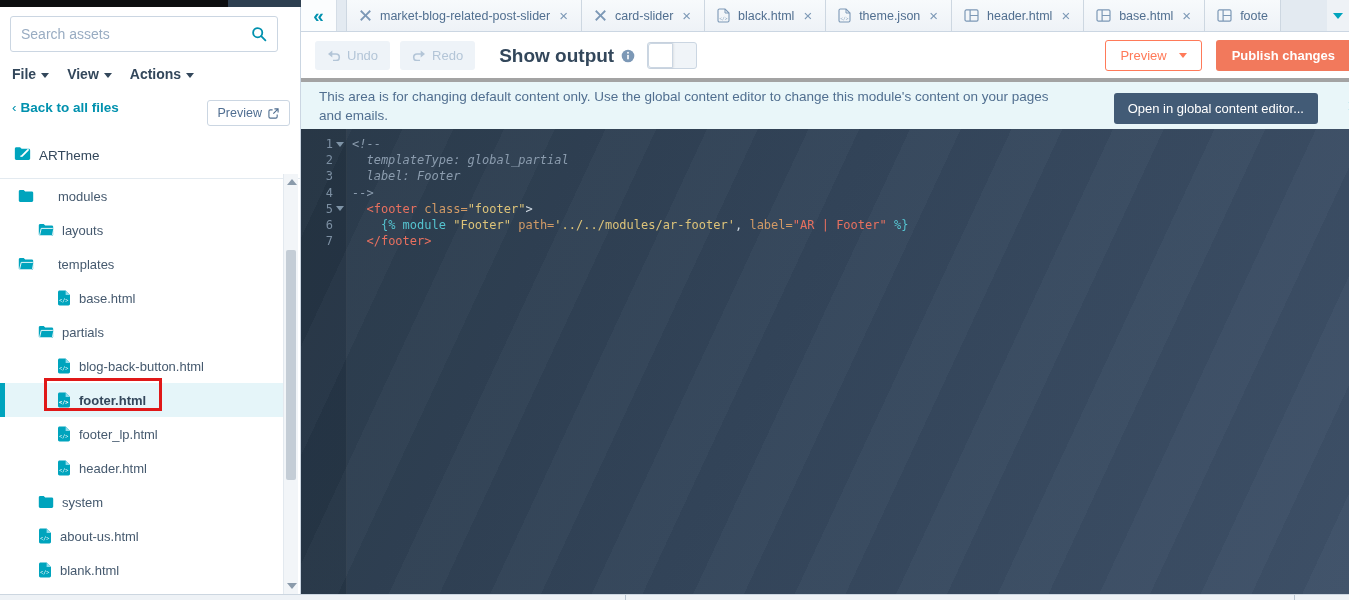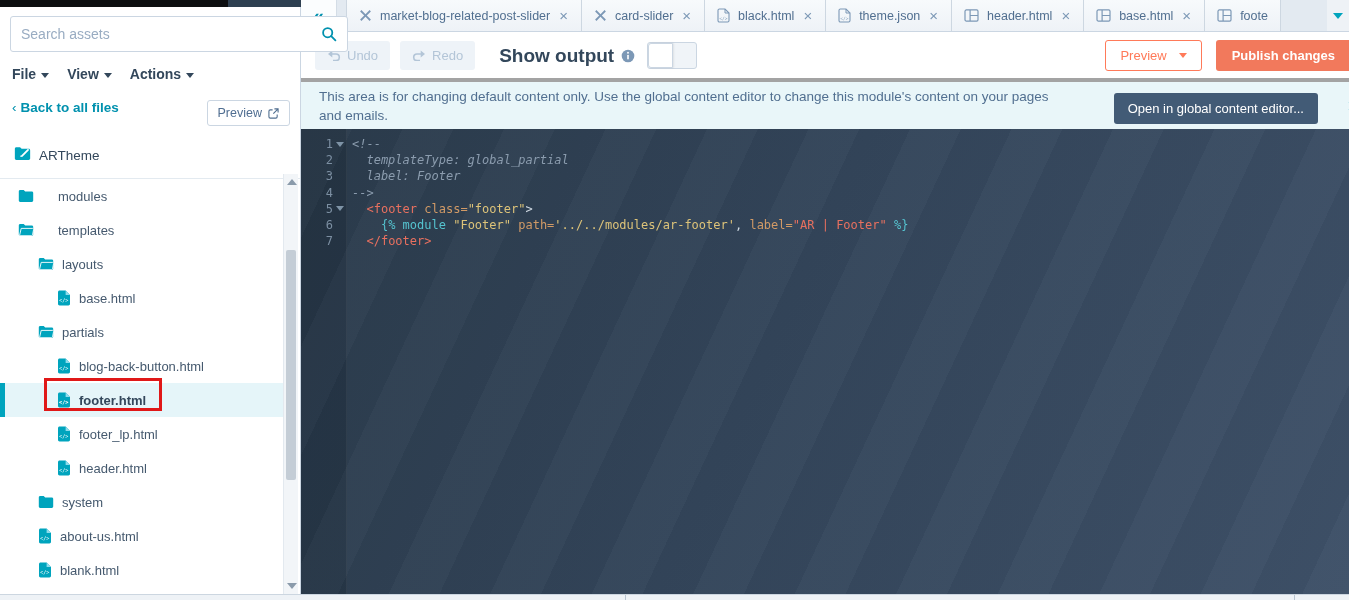--- a/index.html
+++ b/index.html
@@ -6,21 +6,21 @@
   html,body { width:1349px; height:600px; overflow:hidden; }
   body { font-family:"Liberation Sans", sans-serif; background:#fff; }
   .app { position:relative; width:1349px; height:600px; background:#fff; overflow:hidden; }
 
   
   .strip-black { position:absolute; left:0; top:0; width:228px; height:7px; background:#0c0e10; z-index:30; }
   .strip-navy  { position:absolute; left:228px; top:0; width:73px; height:7px; background:#2e3f50; z-index:30; }
 
   
   .sidebar { position:absolute; left:0; top:0; width:301px; height:594px; background:#fff; border-right:1px solid #cbd6e2; z-index:10; }
-  .search-wrap { position:absolute; left:10px; top:16px; width:338px; height:36px; border:1px solid #cbd6e2; border-radius:3px; background:#fff; display:flex; align-items:center; padding:0 10px; }
+  .search-wrap { position:absolute; left:10px; top:16px; width:268px; height:36px; border:1px solid #cbd6e2; border-radius:3px; background:#fff; display:flex; align-items:center; padding:0 10px; }
   .search-input { flex:1; border:none; outline:none; font-size:14px; color:#33475b; font-family:"Liberation Sans",sans-serif; background:transparent; }
   .search-input::placeholder { color:#99acc2; }
   .menus { position:absolute; left:12px; top:66px; display:flex; gap:18px; font-size:14px; color:#33475b; font-weight:bold; }
   .menu-item { cursor:pointer; }
   .caret { display:inline-block; width:0; height:0; border-left:4px solid transparent; border-right:4px solid transparent; border-top:5px solid currentColor; margin-left:5px; vertical-align:middle; }
   .back-row { position:absolute; left:12px; top:100px; width:278px; display:flex; align-items:flex-start; justify-content:space-between; }
   .back-link { color:#0091ae; font-weight:bold; font-size:13.5px; cursor:pointer; }
   .back-link .chev { color:#0091ae; margin-right:4px; font-weight:normal; }
   .preview-sm { border:1px solid #cbd6e2; background:#fff; border-radius:3px; font-size:12.5px; color:#506e91; padding:5px 10px; display:flex; align-items:center; gap:6px; cursor:pointer; font-family:"Liberation Sans",sans-serif; }
   .theme-row { position:absolute; left:14px; top:146px; display:flex; align-items:center; gap:8px; font-size:13.5px; color:#33475b; }
@@ -146,37 +146,37 @@
 
     <div class="tree" id="tree">
         <div class="tree-row lv1">
           <span class="ticon">
             <svg width="16" height="14" viewBox="0 0 16 14">
               <path fill="#00a4bd" d="M.8 2.4C.8 1.6 1.4 1 2.2 1h3.5L7.2 2.6h6.6c.8 0 1.4.6 1.4 1.4v7.6c0 .8-.6 1.4-1.4 1.4H2.2c-.8 0-1.4-.6-1.4-1.4z"></path>
             </svg>
           </span>
           <span class="tlabel">modules</span>
         </div>
-        <div class="tree-row lv1">
+        <div class="tree-row lv2">
           <span class="ticon">
             <svg width="16" height="14" viewBox="0 0 16 14">
               <path fill="#00a4bd" d="M.8 2.4C.8 1.6 1.4 1 2.2 1h3.5L7.2 2.6h6.6c.8 0 1.4.6 1.4 1.4v7.6c0 .8-.6 1.4-1.4 1.4H2.2c-.8 0-1.4-.6-1.4-1.4z"></path>
               <path fill="#00a4bd" stroke="#fff" stroke-width=".9" d="M3.2 5.4h11.5c.6 0 1 .55.9 1.1l-1.1 5.4c-.1.5-.5.8-1 .8H1.5z"></path>
             </svg>
           </span>
-          <span class="tlabel">templates</span>
-        </div>
-        <div class="tree-row lv2">
+          <span class="tlabel">layouts</span>
+        </div>
+        <div class="tree-row lv1">
           <span class="ticon">
             <svg width="16" height="14" viewBox="0 0 16 14">
               <path fill="#00a4bd" d="M.8 2.4C.8 1.6 1.4 1 2.2 1h3.5L7.2 2.6h6.6c.8 0 1.4.6 1.4 1.4v7.6c0 .8-.6 1.4-1.4 1.4H2.2c-.8 0-1.4-.6-1.4-1.4z"></path>
               <path fill="#00a4bd" stroke="#fff" stroke-width=".9" d="M3.2 5.4h11.5c.6 0 1 .55.9 1.1l-1.1 5.4c-.1.5-.5.8-1 .8H1.5z"></path>
             </svg>
           </span>
-          <span class="tlabel">layouts</span>
+          <span class="tlabel">templates</span>
         </div>
         <div class="tree-row lv3">
           <span class="ticon">
             <svg width="14" height="16" viewBox="0 0 14 16">
               <path fill="#00a4bd" d="M1 2.2C1 1.3 1.7.6 2.6.6h6L13 5v8.8c0 .9-.7 1.6-1.6 1.6H2.6c-.9 0-1.6-.7-1.6-1.6z"></path>
               <path fill="#8fdcec" d="M8.6.6L13 5H8.6z"></path>
               <text x="6.8" y="12.4" font-size="5.2" fill="#fff" text-anchor="middle" font-family="DejaVu Sans Mono, monospace">&lt;/&gt;</text>
             </svg>
           </span>
           <span class="tlabel">base.html</span>

